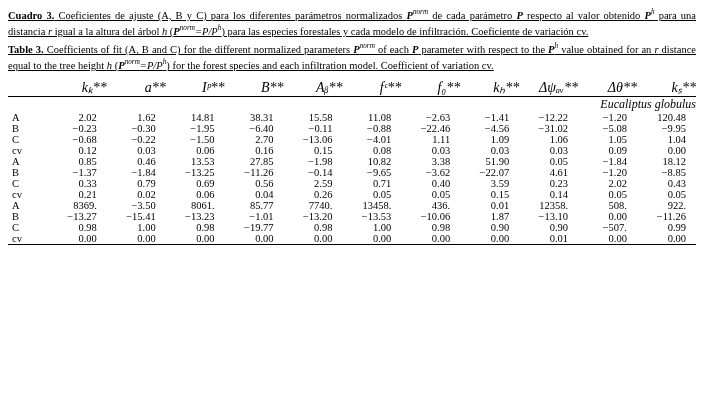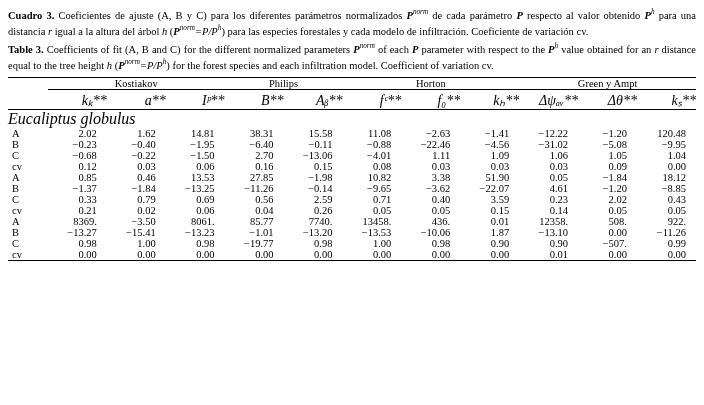--- a/index.html
+++ b/index.html
@@ -21,21 +21,21 @@
     padding: 6px 8px 0 8px;
     position: relative;
   }
   .caption {
     font-size: 10.5px;
     line-height: 12.6px;
     text-align: justify;
     margin: 0 0 1px 0;
   }
   .caption .lead { font-weight: bold; }
-  .caption-block { margin-bottom: 2px; }
+  .caption-block { margin-bottom: 2px; text-decoration: underline; }
   .sup { font-size: 7.2px; vertical-align: super; }
   .ital { font-style: italic; }
   .bold { font-weight: bold; }
 
   table.data {
     width: 688px;
     border-collapse: collapse;
     font-size: 10.5px;
     margin-top: 5px;
   }
@@ -58,23 +58,23 @@
   }
   .sub-head td {
     text-align: right;
     padding: 3px 0 3px 0;
     font-style: italic;
     font-size: 14px;
   }
 
   .species td {
     font-style: italic;
-    text-align: left;
+    text-align: right;
     padding: 4px 0 1px 0;
-    font-size: 16px;
+    font-size: 12px;
   }
 
   .row td {
     text-align: right;
     padding: 0.6px 0 0.6px 0;
     font-size: 10.5px;
     white-space: nowrap;
   }
   .row td.lbl {
     text-align: left;
@@ -107,27 +107,20 @@
       <col class="c-num">
         <col class="c-num">
       <col class="c-num">
         <col class="c-num">
         <col class="c-num">
       <col class="c-num">
         <col class="c-num">
         <col class="c-num">
     </colgroup>
     <tbody>
-      <tr class="rule-top grp-head">
-        <td></td>
-        <td colspan="3" class="grp-underline">Kostiakov</td>
-        <td colspan="2" class="grp-underline">Philips</td>
-        <td colspan="3" class="grp-underline">Horton</td>
-        <td colspan="3" class="grp-underline">Green y Ampt</td>
-      </tr>
       <tr class="sub-head rule-thin">
         <td></td>
         <td>kₖ**</td>
         <td>a**</td>
         <td>Iᵖ**</td>
         <td>B**</td>
         <td>Aᵦ**</td>
         <td>fᶜ**</td>
         <td>f₀**</td>
         <td>kₕ**</td>
@@ -149,21 +142,21 @@
         <td class="pad-r">11.08</td>
         <td class="pad-r">−2.63</td>
         <td class="pad-r">−1.41</td>
         <td class="pad-r">−12.22</td>
         <td class="pad-r">−1.20</td>
         <td class="pad-r">120.48</td>
       </tr>
       <tr class="row">
         <td class="lbl">B</td>
         <td class="pad-r">−0.23</td>
-        <td class="pad-r">−0.40</td>
+        <td class="pad-r">−0.30</td>
         <td class="pad-r">−1.95</td>
         <td class="pad-r">−6.40</td>
         <td class="pad-r">−0.11</td>
         <td class="pad-r">−0.88</td>
         <td class="pad-r">−22.46</td>
         <td class="pad-r">−4.56</td>
         <td class="pad-r">−31.02</td>
         <td class="pad-r">−5.08</td>
         <td class="pad-r">−9.95</td>
       </tr>

